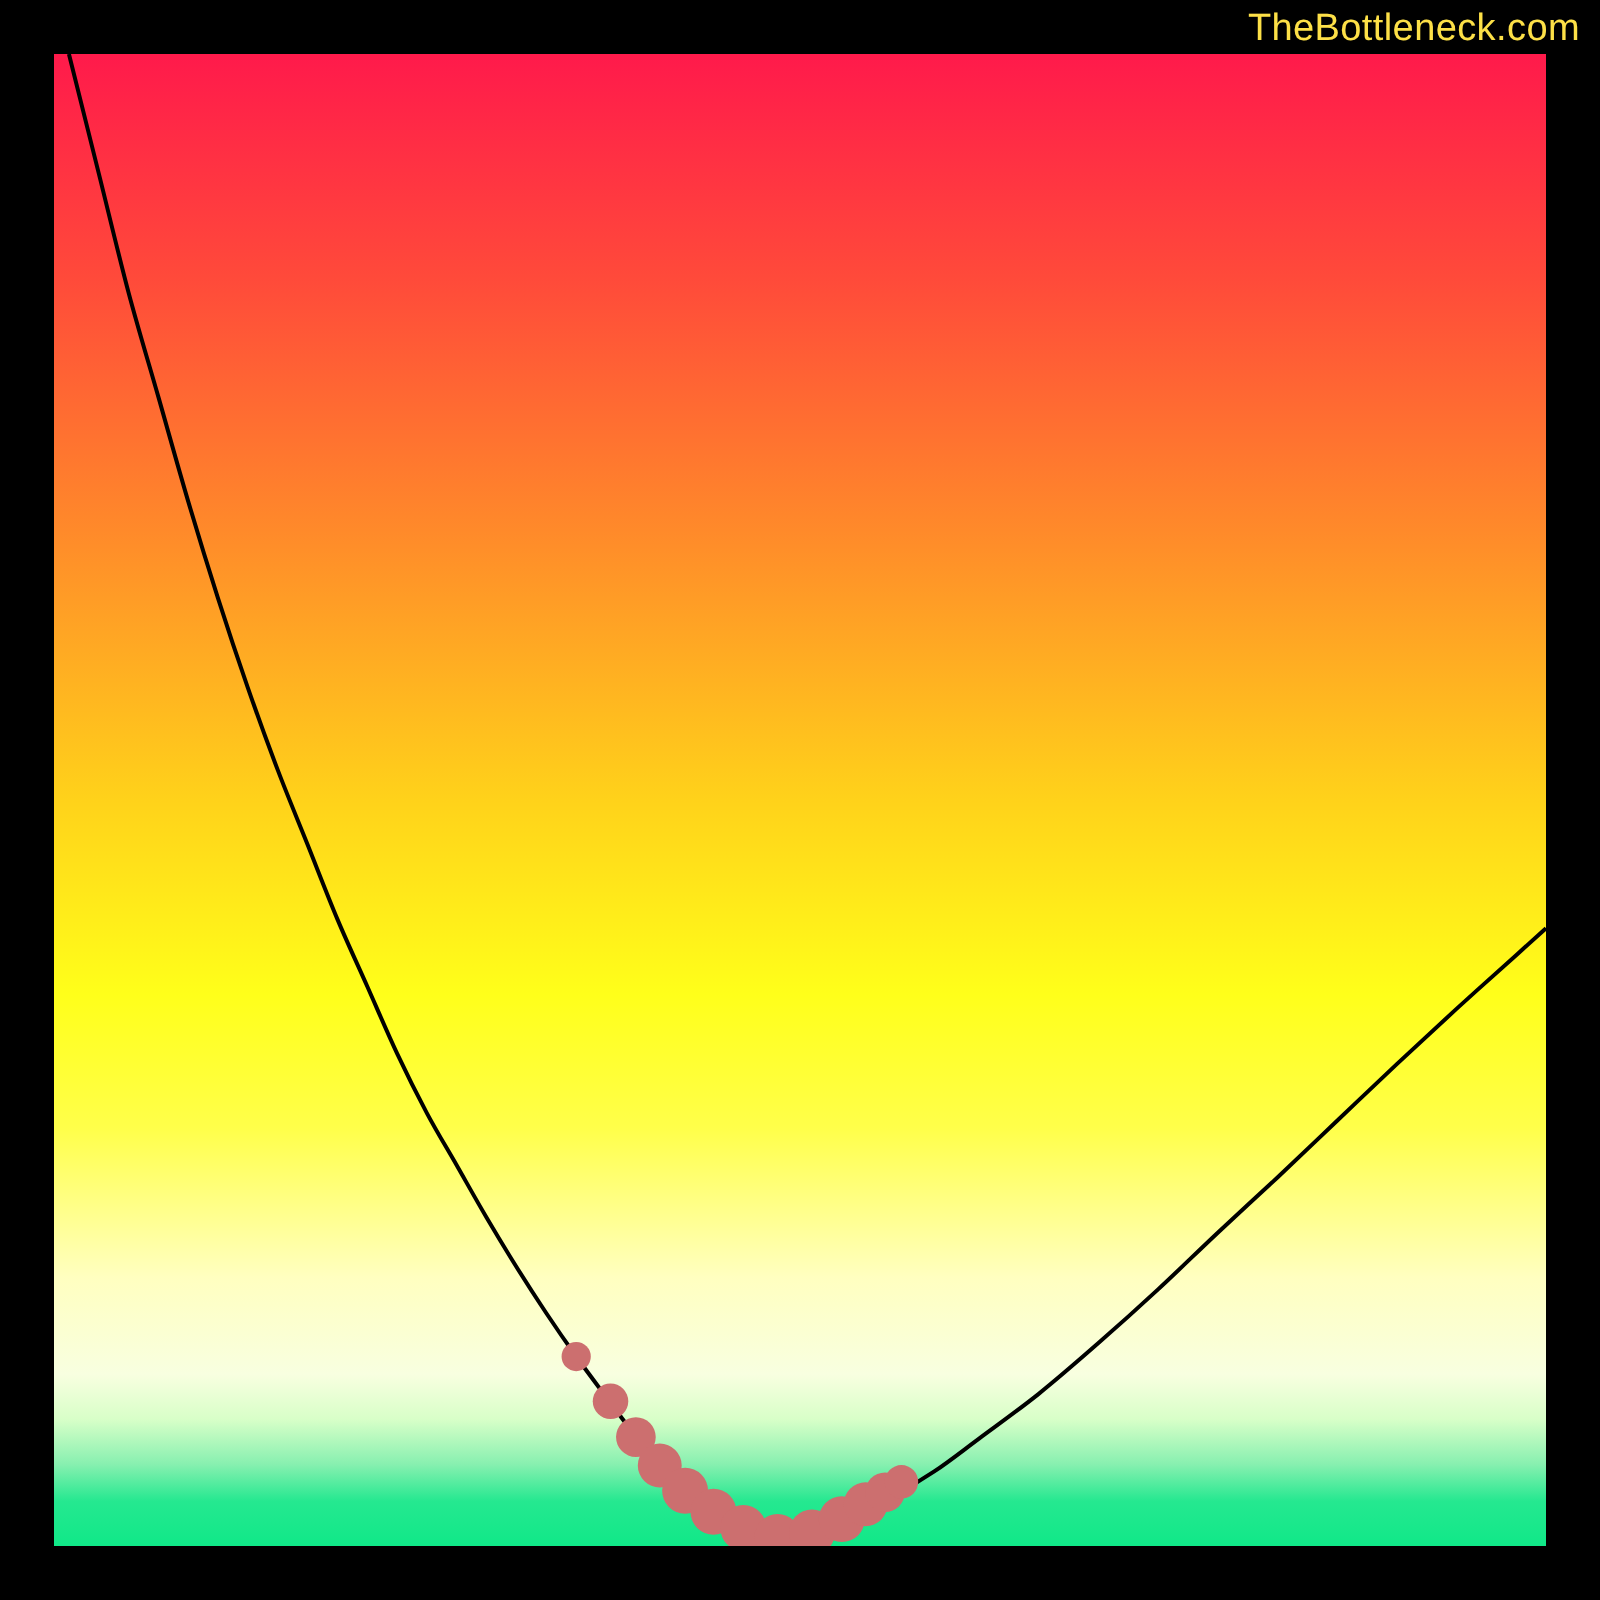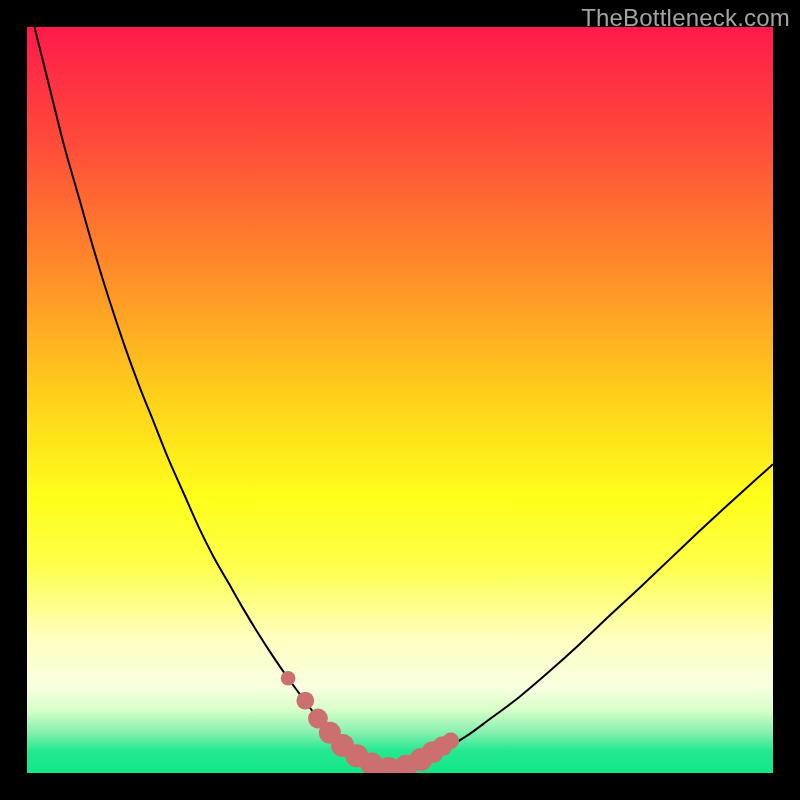--- a/index.html
+++ b/index.html
@@ -29,22 +29,22 @@
     inset: 0;
   }
   svg.curve-layer {
     position: absolute;
     inset: 0;
   }
   .watermark {
     position: absolute;
     top: 4px;
     right: 10px;
-    color: #a3a3a3;
-    font-size: 24px;
+    color: #fde047;
+    font-size: 19px;
     font-weight: 500;
     letter-spacing: 0.2px;
     user-select: none;
     text-align: right;
   }
 </style>
 </head>
 <body>
 
 <div class="frame">

